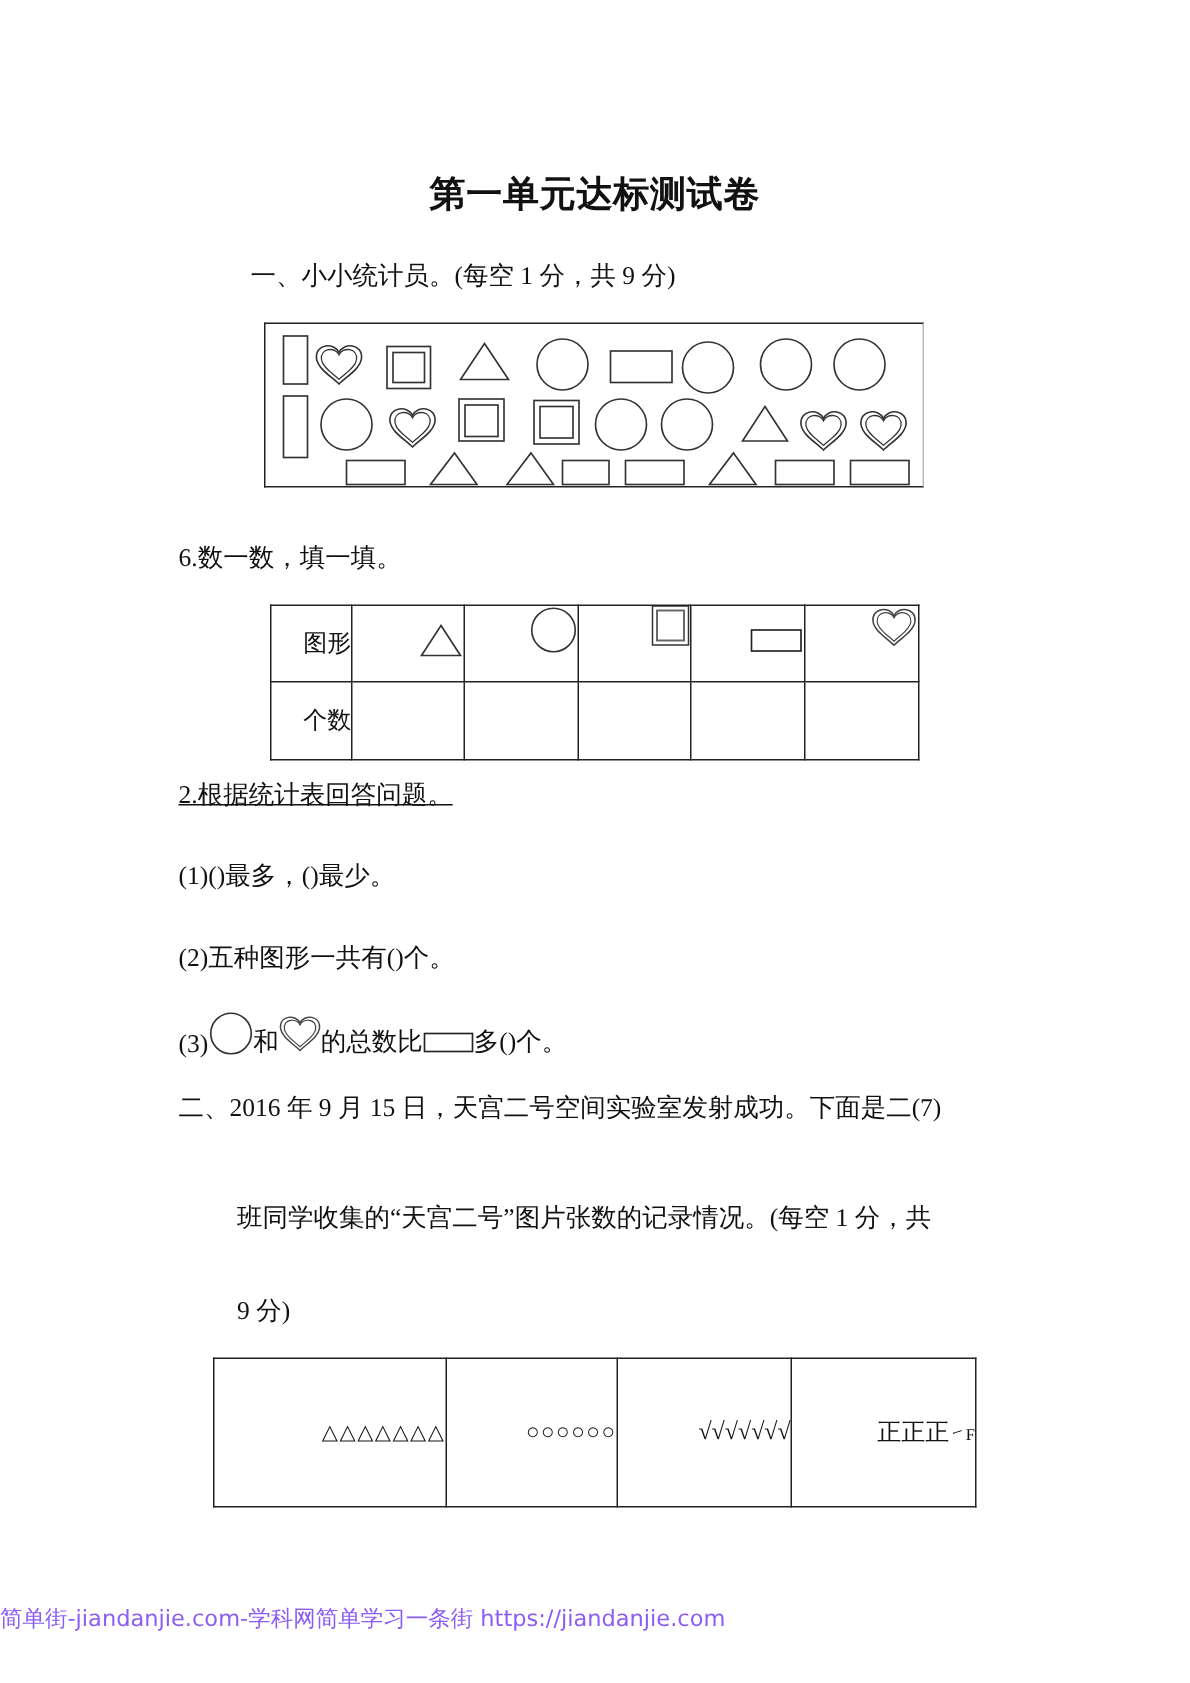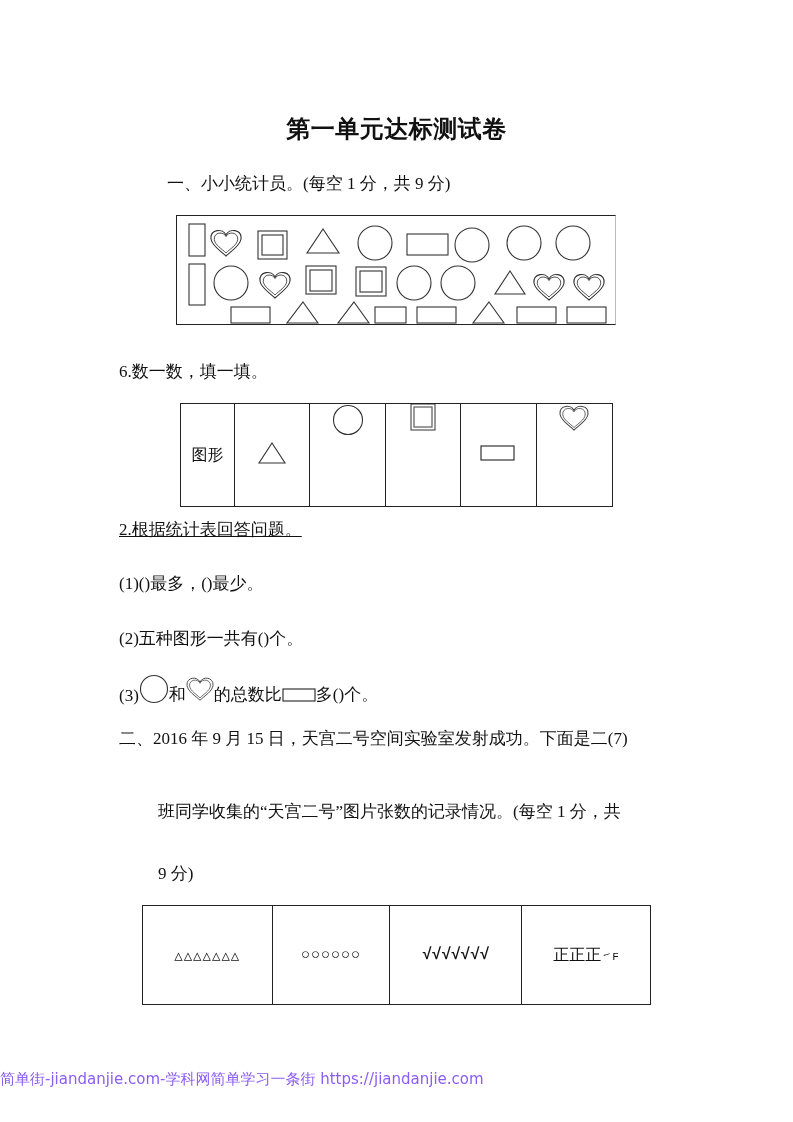--- a/index.html
+++ b/index.html
@@ -6,22 +6,22 @@
   body { width: 793px; height: 1122px; position: relative; overflow: hidden;
          font-family: "Liberation Serif", "DejaVu Serif", serif; color: #111; }
   .abs { position: absolute; }
   .title { top: 113px; left: 0; width: 793px; text-align: center; font-size: 24px; font-weight: bold;
            font-family: "DejaVu Sans", "Liberation Sans", sans-serif; letter-spacing: 0.5px; }
   .line { font-size: 17px; white-space: nowrap; }
   .shapebox { left: 176px; top: 215px; width: 440px; height: 110px; border: 1.3px solid #222;
               border-right: 1px solid #bbb; box-sizing: border-box; }
   .shapebox svg { position: absolute; left: 0; top: 0; }
   table.grid { border-collapse: collapse; position: absolute; }
-  table.grid td { border: 1.2px solid #222; padding: 0; text-align: center; vertical-align: middle;
-                  font-family: Liberation Mono, monospace; font-size: 16px; }
+  table.grid td { border: 1.2px solid #222; padding: 0; text-align: right; vertical-align: middle;
+                  font-family: Liberation Serif, serif; font-size: 16px; }
   .t1 { left: 180px; top: 403px; width: 433px; height: 104px; }
   .t2 { left: 142px; top: 905px; width: 509px; height: 100px; }
   .t2 td { font-size: 16px; }
   .footer { top: 1070px; left: 0; width: 793px; text-align: left; color: #8b5cf6;
             font-family: "DejaVu Sans", "Liberation Sans", sans-serif; font-size: 15px; }
   .inl { display: inline-block; vertical-align: middle; }
 </style>
 </head>
 <body>
 
@@ -113,20 +113,28 @@
     </td>
     <td style="width:76px; vertical-align:top;">
       <svg width="32" height="28" viewBox="-16 -14 32 30">
             <g fill="none" stroke="#444" stroke-width="1.1">
               <use href="#heart"></use>
               <use href="#heart" transform="scale(0.8)"></use>
             </g>
           </svg>
     </td>
   </tr>
+  <tr style="height:52px;">
+    <td>个数</td>
+    <td></td>
+    <td></td>
+    <td></td>
+    <td></td>
+    <td></td>
+  </tr>
 </tbody>
   </table>
 
 <div class="abs line" style="left:119px; top:518px;text-decoration:underline;">2.根据统计表回答问题。</div>
 <div class="abs line" style="left:119px; top:572px;">(1)()最多，()最少。</div>
 <div class="abs line" style="left:119px; top:627px;">(2)五种图形一共有()个。</div>
 
 <div class="abs line" style="left:119px; top:672px; height:34px; display:flex; align-items:flex-end;">
   <span>(3)</span>
   <svg class="inl" width="30" height="30" viewBox="0 0 30 30" style="margin-bottom:2px;">

